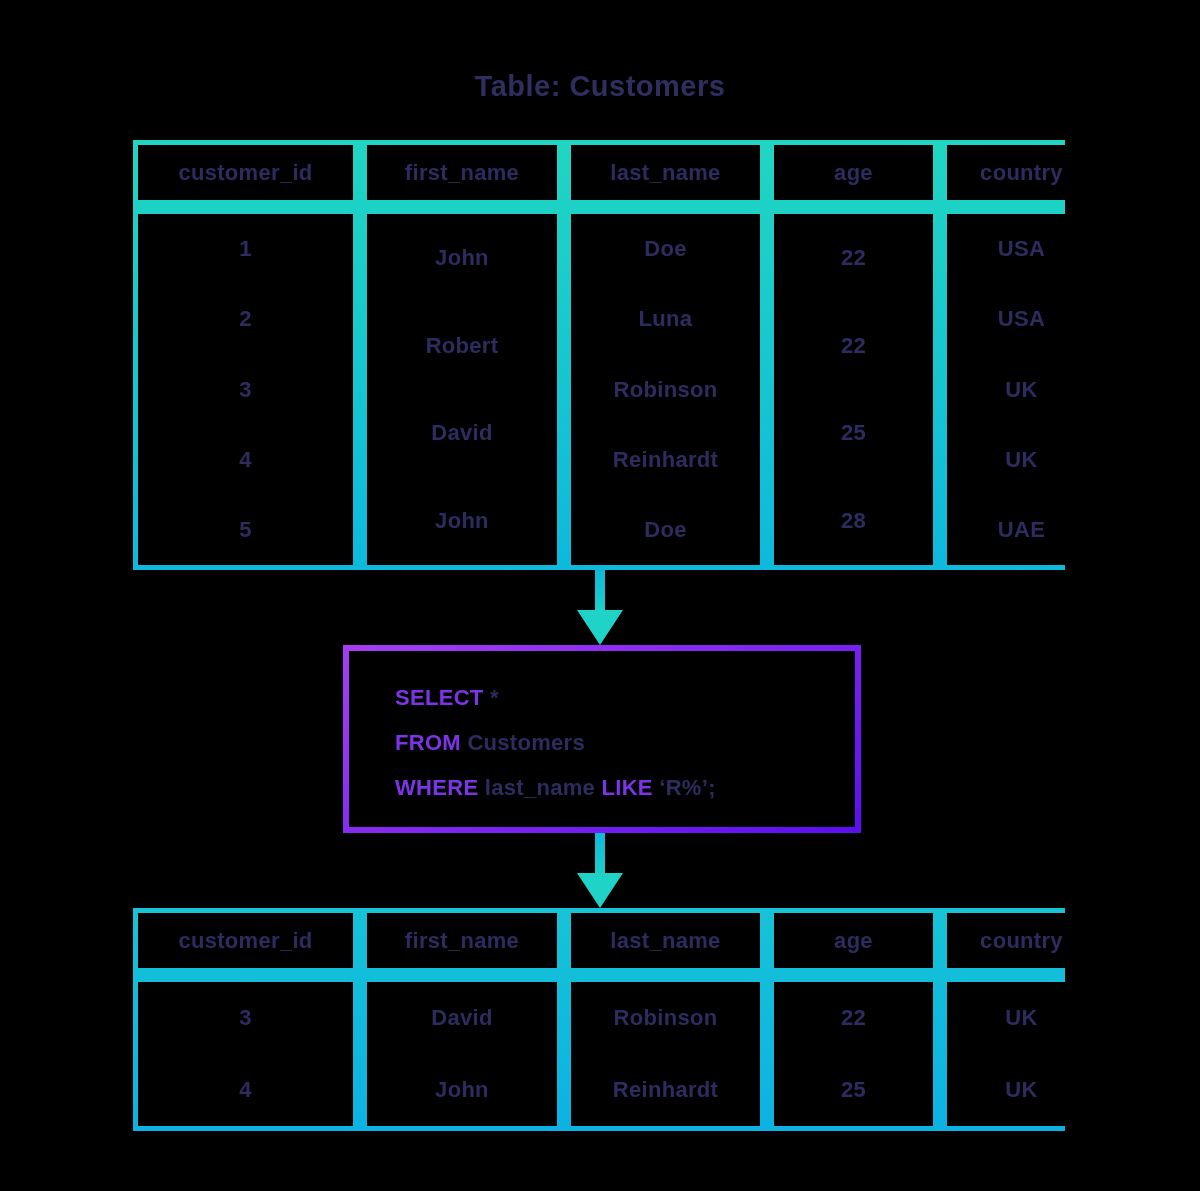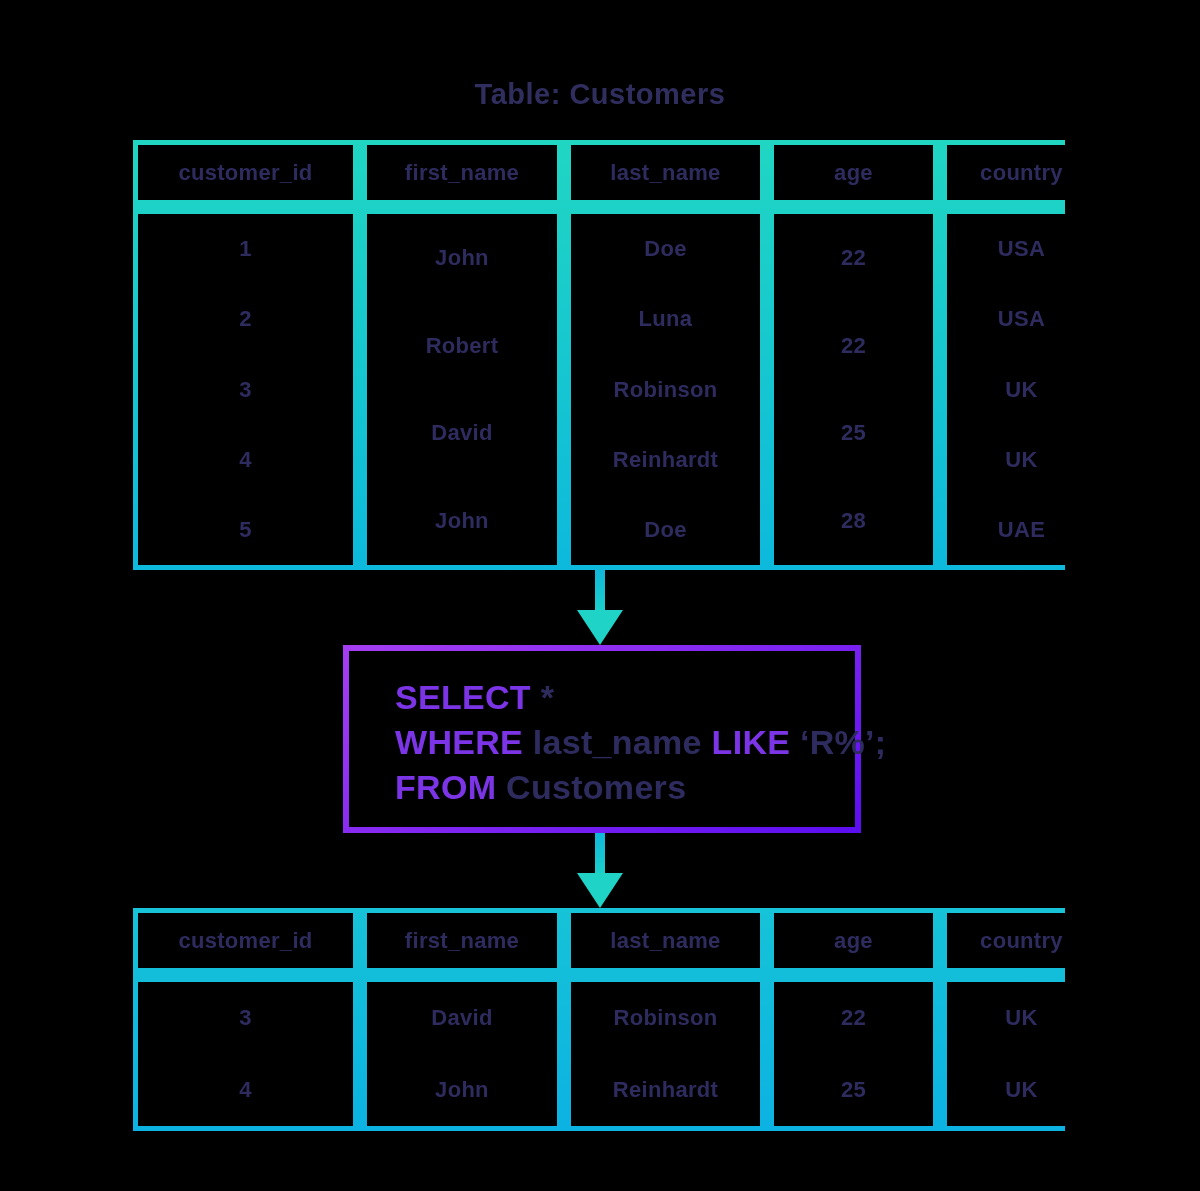--- a/index.html
+++ b/index.html
@@ -15,21 +15,20 @@
     width: 1200px; height: 1191px;
     background: #000000; overflow: hidden;
   }
 
   
   .diagram-title {
     position: absolute; left: 0; top: 70px; width: 100%;
     text-align: center;
     font-size: 29px; letter-spacing: 0.5px;
     color: #302e5f;
-    margin-top: 8px;
   }
 
   
   .dtable {
     position: absolute; left: 133px; width: 932px;
     display: grid;
     grid-template-columns: 215px 190px 189px 159px 149px;
     grid-template-rows: 55px 1fr;
     gap: 14px; padding: 5px;
   }
@@ -73,21 +72,21 @@
   
   .sqlbox {
     position: absolute; left: 343px; top: 645px;
     width: 518px; height: 188px;
     border: 6px solid #8a2be2;
     border-image: linear-gradient(150deg, #a53ef2 0%, #5c0ef2 100%) 1;
     padding: 24px 0 0 46px;
   }
   .sql-line {
     white-space: pre;
-    font-size: 34px; line-height: 45px;
+    font-size: 22px; line-height: 45px;
     color: #2e2c5f; letter-spacing: 0.3px;
   }
   .kw { color: #7c35e6; }
 </style>
 </head>
 <body>
 
 <div class="canvas">
 
   <div class="diagram-title">Table: Customers</div>
@@ -134,22 +133,22 @@
     </div>
   </div>
 
   <div class="arrow a1">
     <div class="shaft"></div>
     <div class="head"></div>
   </div>
 
   <div class="sqlbox">
     <div class="sql-line"><span class="kw">SELECT</span><span> *</span></div>
+    <div class="sql-line"><span class="kw">FROM</span><span> Customers</span></div>
     <div class="sql-line"><span class="kw">WHERE</span><span> last_name </span><span class="kw">LIKE</span><span> ‘R%’;</span></div>
-    <div class="sql-line"><span class="kw">FROM</span><span> Customers</span></div>
   </div>
 
   <div class="arrow a2">
     <div class="shaft"></div>
     <div class="head"></div>
   </div>
 
   <div class="dtable t2">
     <div class="hcell">customer_id</div>
     <div class="hcell">first_name</div>

